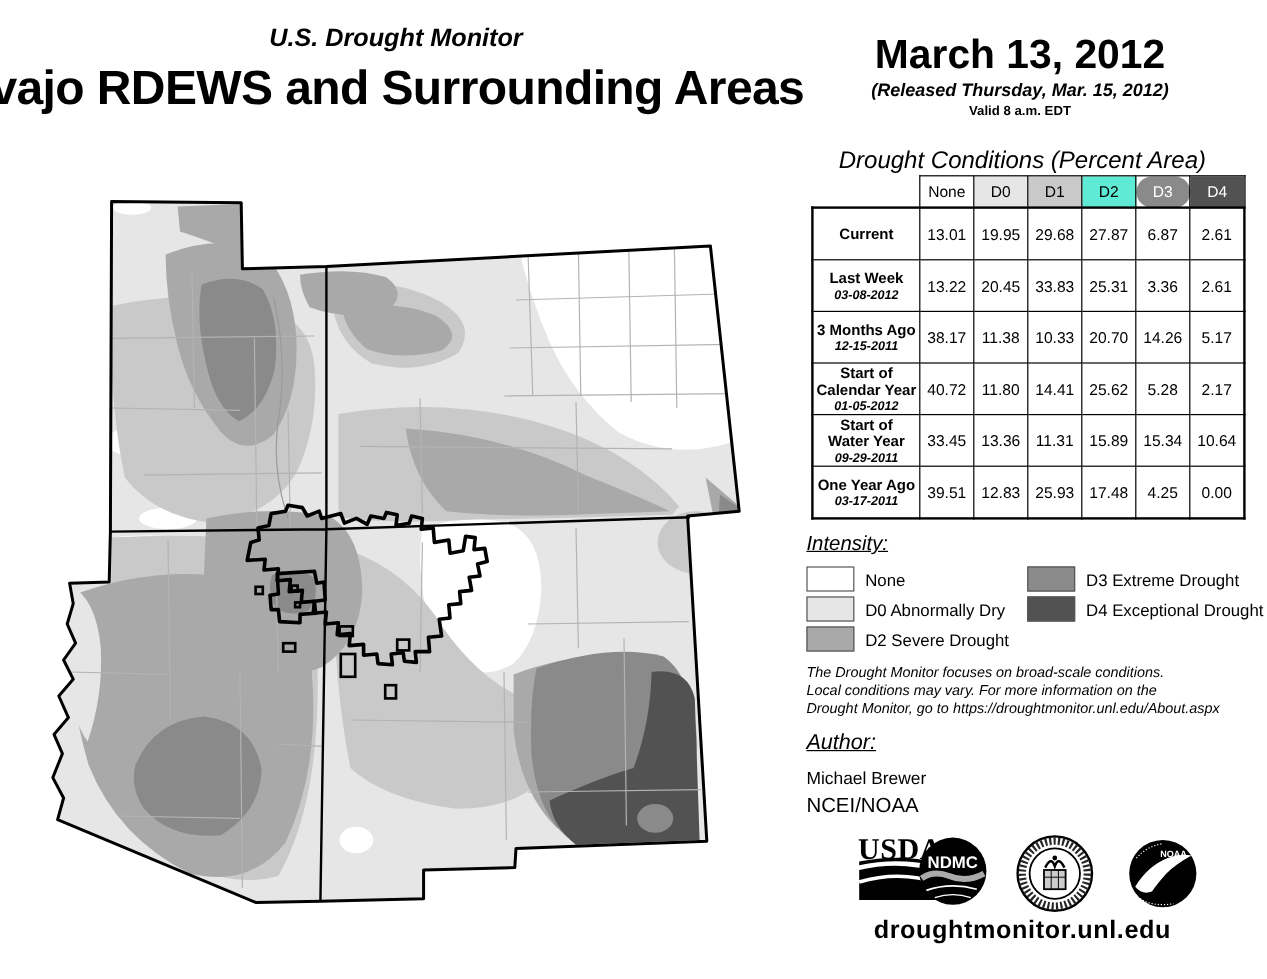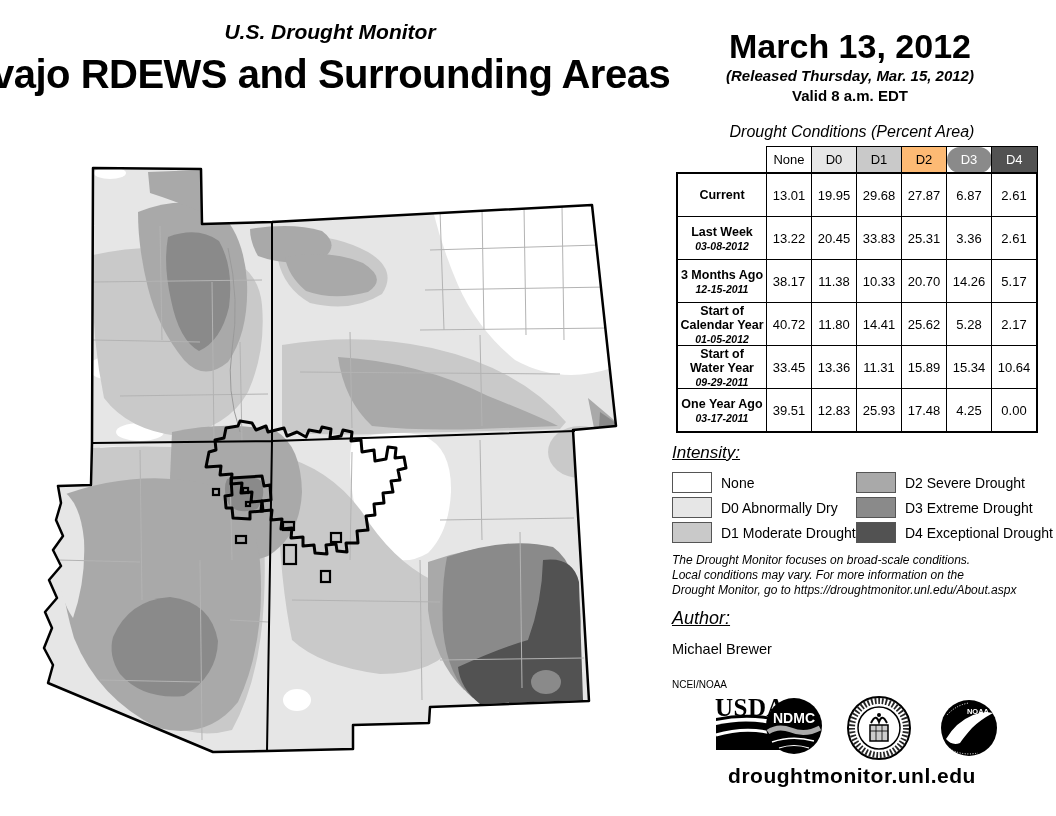--- a/index.html
+++ b/index.html
@@ -12,25 +12,25 @@
   .abs{position:absolute;}
 
   
   #program-title{left:60px;top:20px;width:540px;text-align:center;
     font-size:21px;font-weight:bold;font-style:italic;}
   #region-title{left:-8px;top:52px;font-size:40px;font-weight:bold;white-space:nowrap;
     letter-spacing:-0.5px;}
   #date-block{left:700px;top:28px;width:300px;text-align:center;}
   #date-main{font-size:34px;font-weight:bold;line-height:1.1;}
   #date-released{font-size:15px;font-weight:bold;font-style:italic;margin-top:2px;}
-  #date-valid{font-size:15px;font-weight:bold;margin-top:3px;text-align:center;}
+  #date-valid{font-size:11px;font-weight:bold;margin-top:3px;text-align:center;}
 
   
   #table-caption{left:676px;top:123px;width:352px;text-align:center;
-    font-size:16px;font-style:italic;}
+    font-size:20px;font-style:italic;}
   #dm-table{position:absolute;left:676px;top:146px;border-collapse:collapse;
     font-size:13px;table-layout:fixed;}
   #dm-table th,#dm-table td{border:1px solid #000;padding:0;text-align:center;}
   #dm-table thead th{height:25px;width:44px;font-weight:normal;font-size:13px;}
   #dm-table thead th.corner{border:none;background:#fff;width:88px;}
   #dm-table tbody{border:2px solid #000;}
   #dm-table tbody th{width:88px;height:42px;background:#fff;}
   #dm-table tbody td{width:44px;height:42px;background:#fff;}
   .rlabel{font-weight:bold;font-size:12.5px;line-height:1.12;white-space:nowrap;}
   .rdate{font-weight:bold;font-style:italic;font-size:10.5px;margin-top:1px;}
@@ -42,21 +42,21 @@
     grid-auto-flow:column;margin-top:7px;align-items:center;}
   .legend-item{display:flex;align-items:center;gap:9px;}
   .swatch{width:38px;height:19px;border:1px solid #555;flex:0 0 auto;}
   .legend-label{font-size:14px;white-space:nowrap;}
 
   
   #notes{left:672px;top:553px;width:380px;font-size:12px;font-style:italic;line-height:15px;}
   #author{left:672px;top:608px;}
   #author-title{font-size:18px;font-style:italic;text-decoration:underline;}
   #author-name{font-size:14.5px;margin-top:12px;}
-  #author-org{font-size:10px;margin-top:22px;}
+  #author-org{font-size:17px;margin-top:5px;}
 
   
   .logo{position:absolute;top:694px;}
   #url{left:676px;top:764px;width:352px;text-align:center;font-size:21px;font-weight:bold;
     letter-spacing:0.5px;}
 
   svg{display:block;}
   .st-border{fill:none;stroke:#000;stroke-width:2.5;stroke-linejoin:round;}
   .in-border{fill:none;stroke:#000;stroke-width:2;}
   .navajo{fill:none;stroke:#000;stroke-width:3;stroke-linejoin:round;}
@@ -160,21 +160,21 @@
   </div>
 
   <div class="abs" id="table-caption">Drought Conditions (Percent Area)</div>
   <table id="dm-table">
     <thead>
         <tr>
           <th class="corner"></th>
           <th style="background: rgb(255, 255, 255); color: rgb(0, 0, 0);">None</th>
           <th style="background: rgb(230, 230, 230); color: rgb(0, 0, 0);">D0</th>
           <th style="background: rgb(201, 201, 201); color: rgb(0, 0, 0);">D1</th>
-          <th style="background: #fdba74; color: rgb(0, 0, 0);">D2</th>
+          <th style="background: #5eead4; color: rgb(0, 0, 0);">D2</th>
           <th style="background: rgb(138, 138, 138); color: rgb(255, 255, 255); border-radius: 13px;">D3</th>
           <th style="background: rgb(82, 82, 82); color: rgb(255, 255, 255);">D4</th>
         </tr>
       </thead>
     <tbody>
         <tr>
           <th>
             <div class="rlabel">Current</div>
           </th>
           <td>13.01</td>
@@ -252,24 +252,20 @@
   <div class="abs" id="legend">
     <div id="legend-title">Intensity:</div>
     <div id="legend-grid">
         <div class="legend-item">
           <span class="swatch" style="background: rgb(255, 255, 255);"></span>
           <span class="legend-label">None</span>
         </div>
         <div class="legend-item">
           <span class="swatch" style="background: rgb(230, 230, 230);"></span>
           <span class="legend-label">D0 Abnormally Dry</span>
-        </div>
-        <div class="legend-item">
-          <span class="swatch" style="background: rgb(201, 201, 201);"></span>
-          <span class="legend-label">D1 Moderate Drought</span>
         </div>
         <div class="legend-item">
           <span class="swatch" style="background: rgb(169, 169, 169);"></span>
           <span class="legend-label">D2 Severe Drought</span>
         </div>
         <div class="legend-item">
           <span class="swatch" style="background: rgb(138, 138, 138);"></span>
           <span class="legend-label">D3 Extreme Drought</span>
         </div>
         <div class="legend-item">

